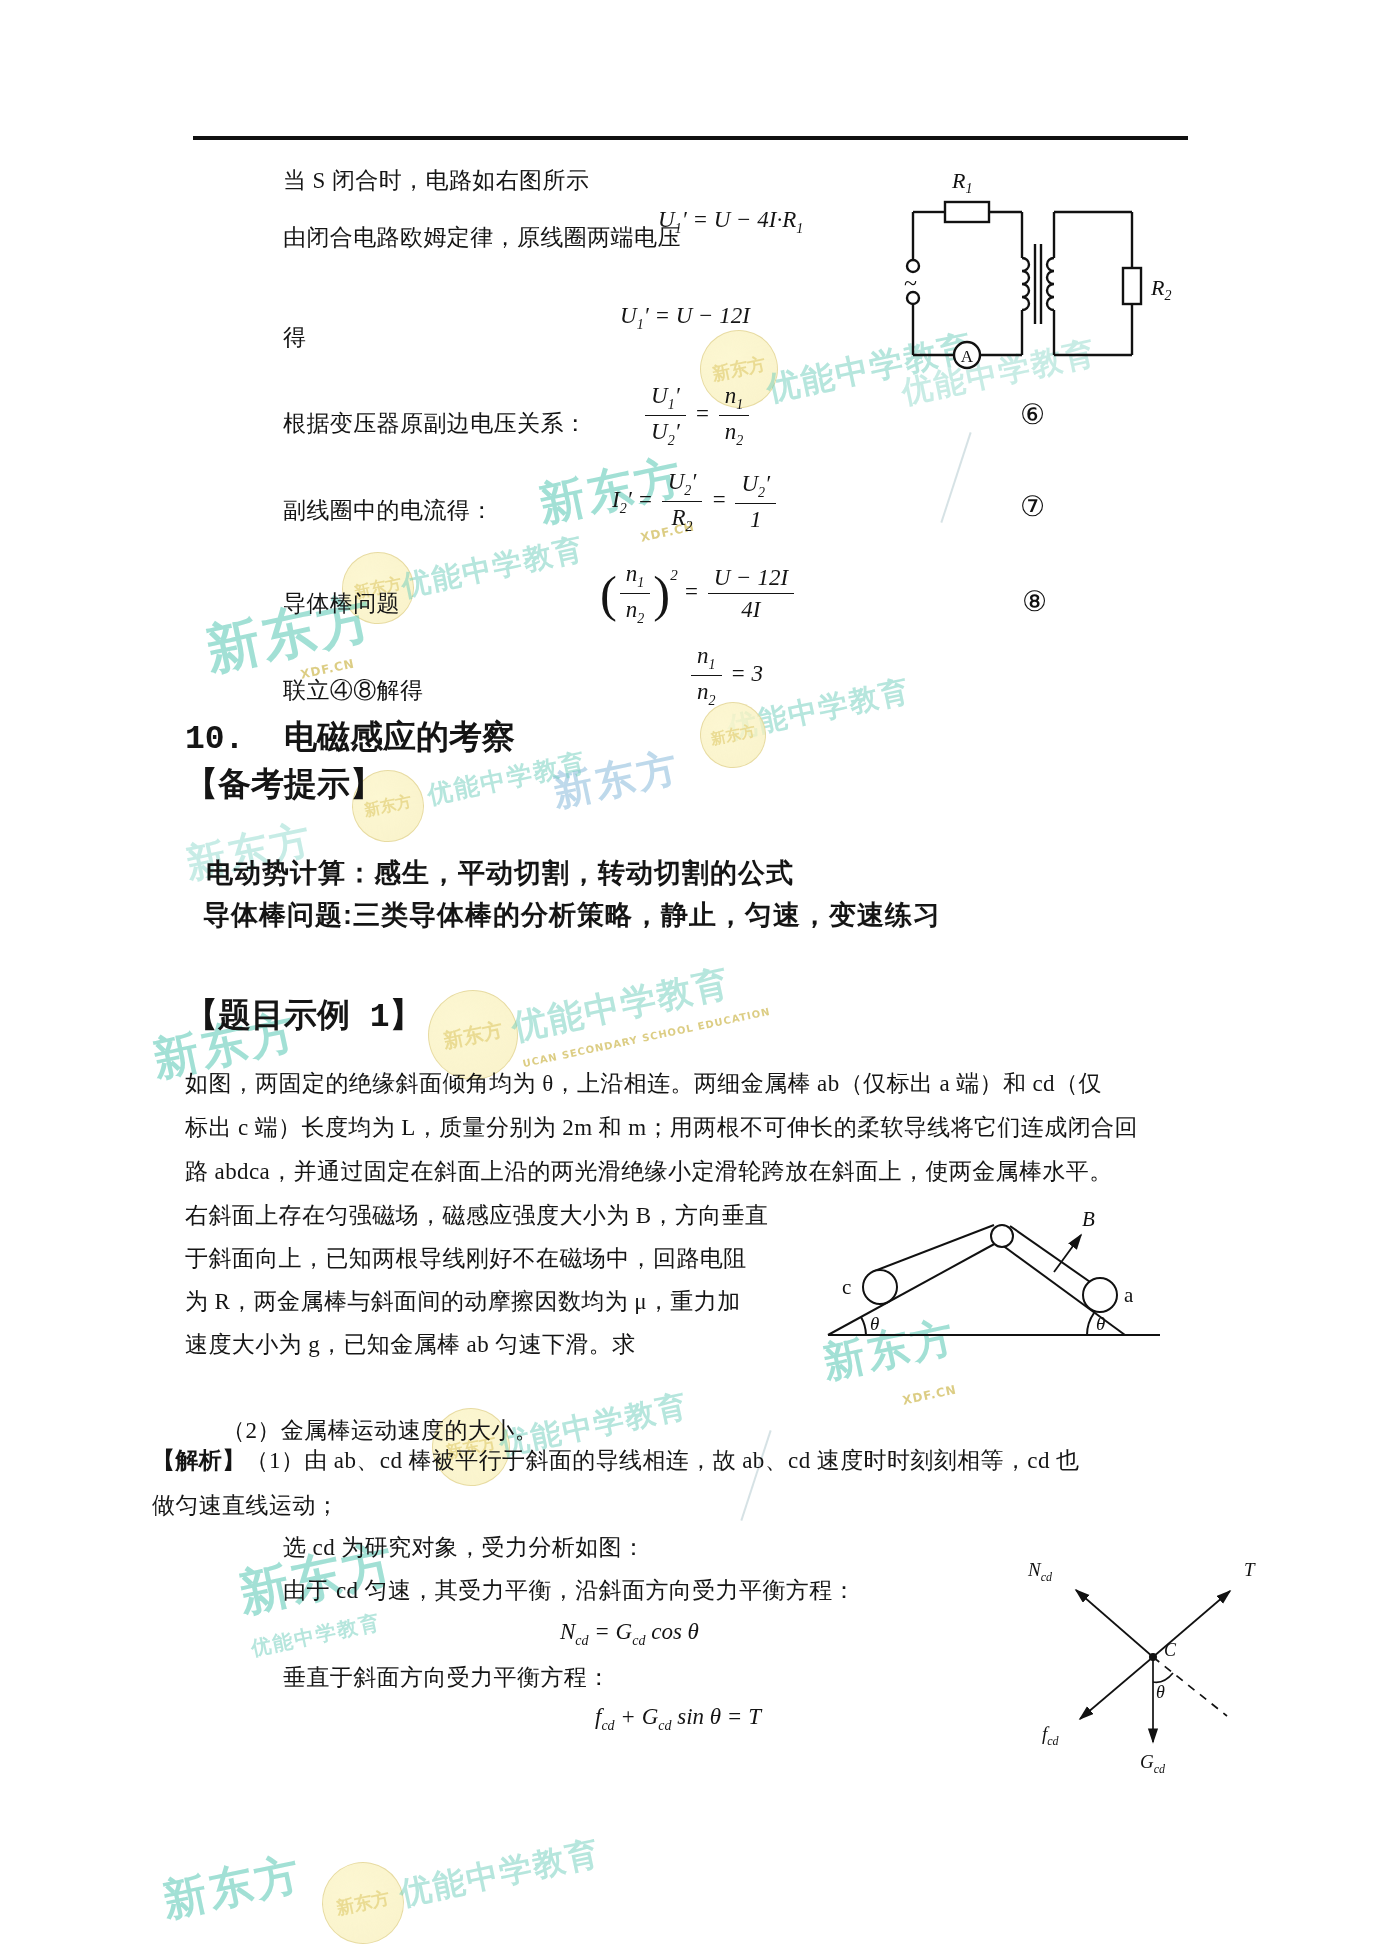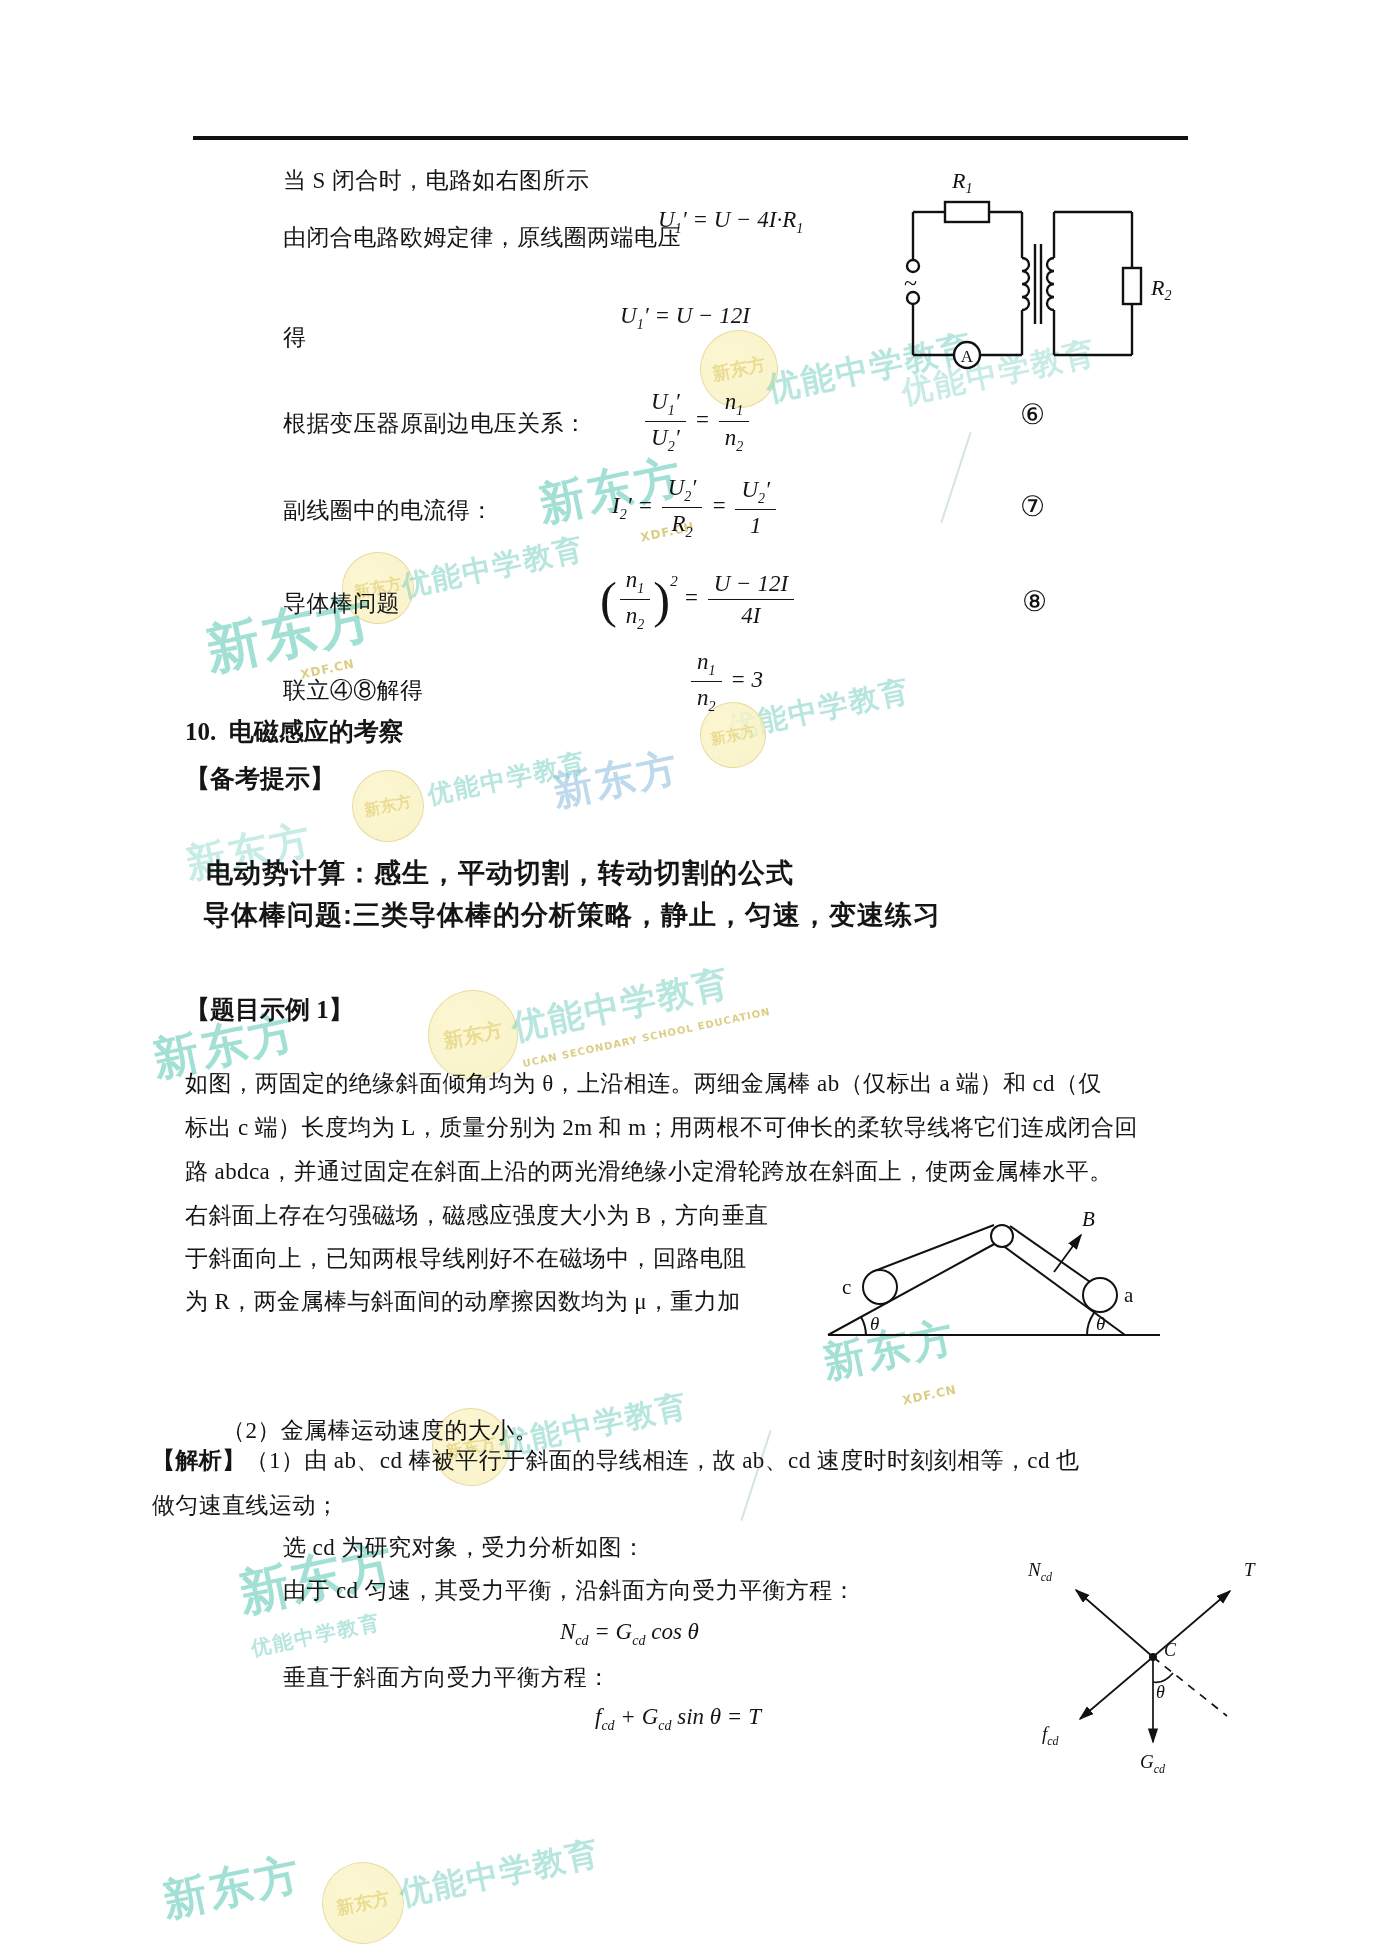--- a/index.html
+++ b/index.html
@@ -3,25 +3,25 @@
 <meta charset="utf-8">
 <style>
   html,body{margin:0;padding:0;background:#e8e8e8;}
   .page{position:relative;width:1381px;height:1953px;background:#ffffff;overflow:hidden;
         font-family:"Liberation Serif",serif;color:#151515;}
   .layer-wm{position:absolute;inset:0;z-index:1;}
   .layer-content{position:absolute;inset:0;z-index:2;}
   .rule{position:absolute;background:#111;}
   .t{position:absolute;font-size:23px;letter-spacing:.4px;white-space:pre;}
   .b{font-family:"Liberation Sans",sans-serif;font-weight:bold;margin-top:24px;}
-  .h{position:absolute;font-family:Liberation Serif, serif;font-weight:bold;font-size:25px;white-space:pre;}
+  .h{position:absolute;font-family:Liberation Mono, monospace;font-weight:bold;font-size:33px;white-space:pre;}
   .tip{position:absolute;font-family:"Liberation Sans",sans-serif;font-weight:bold;font-size:27px;letter-spacing:1px;white-space:pre;margin-left:18px;}
   .formula{position:absolute;font-family:Liberation Serif, serif;font-style:italic;font-size:23px;white-space:nowrap;line-height:1.2;}
   .formula sub{font-size:14px;font-style:italic;}
-  .frac{display:inline-block;vertical-align:middle;text-align:center;margin:6px 3px;}
+  .frac{display:inline-block;vertical-align:middle;text-align:center;margin:0 3px;}
   .fnum{display:block;border-bottom:1.6px solid #151515;padding:0 6px 2px;}
   .fden{display:block;padding:2px 6px 0;}
   .fsup{font-size:15px;vertical-align:1.25em;font-style:italic;}
   .bigp{font-size:2.2em;font-style:normal;font-weight:300;vertical-align:middle;line-height:0;}
   .tag{position:absolute;font-family:"DejaVu Sans",sans-serif;font-size:28px;color:#111;}
   svg{position:absolute;overflow:visible;}
   svg text{font-family:"Liberation Serif",serif;fill:#111;}
   .wm{position:absolute;transform:rotate(-12deg);font-family:"DejaVu Sans",sans-serif;font-weight:bold;white-space:nowrap;}
   .wm-brand{color:rgba(86,198,178,.55);letter-spacing:3px;}
   .wm-edu{color:rgba(110,206,188,.5);letter-spacing:2px;}
@@ -147,20 +147,21 @@
     <div class="tip" style="left:188px;top:855px">电动势计算：感生，平动切割，转动切割的公式</div>
     <div class="tip" style="left:185px;top:897px">导体棒问题:三类导体棒的分析策略，静止，匀速，变速练习</div>
     <div class="h" style="left:185px;top:993px">【题目示例 1】</div>
 
     <div class="t" style="left:185px;top:1068px">如图，两固定的绝缘斜面倾角均为 θ，上沿相连。两细金属棒 ab（仅标出 a 端）和 cd（仅</div>
     <div class="t" style="left:185px;top:1112px">标出 c 端）长度均为 L，质量分别为 2m 和 m；用两根不可伸长的柔软导线将它们连成闭合回</div>
     <div class="t" style="left:185px;top:1156px">路 abdca，并通过固定在斜面上沿的两光滑绝缘小定滑轮跨放在斜面上，使两金属棒水平。</div>
     <div class="t" style="left:185px;top:1200px">右斜面上存在匀强磁场，磁感应强度大小为 B，方向垂直</div>
     <div class="t" style="left:185px;top:1286px">为 R，两金属棒与斜面间的动摩擦因数均为 μ，重力加</div>
     <div class="t" style="left:185px;top:1243px">于斜面向上，已知两根导线刚好不在磁场中，回路电阻</div>
+    <div class="t" style="left:185px;top:1329px">速度大小为 g，已知金属棒 ab 匀速下滑。求</div>
     <div class="t" style="left:222px;top:1415px">（2）金属棒运动速度的大小。</div>
 
     <svg style="left:818px;top:1178px" width="430" height="215" viewBox="0 0 430 215">
       <defs>
         <marker id="ah" markerWidth="10" markerHeight="8" refX="8" refY="3" orient="auto">
           <path d="M0,0 L9,3 L0,6 z" fill="#111"></path>
         </marker>
       </defs>
       <g stroke="#111" stroke-width="2" fill="none">
         <path d="M10,157 H342"></path>

